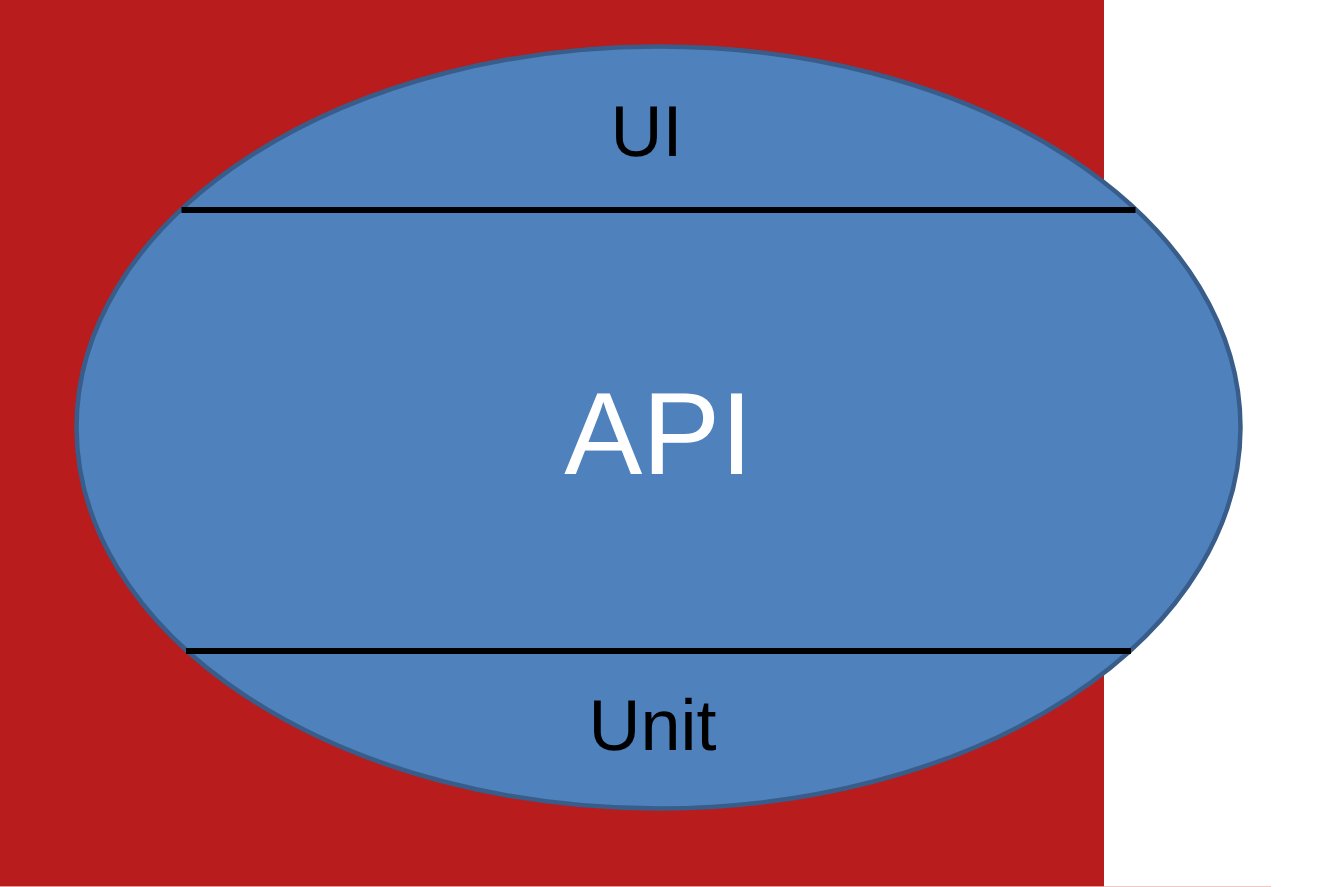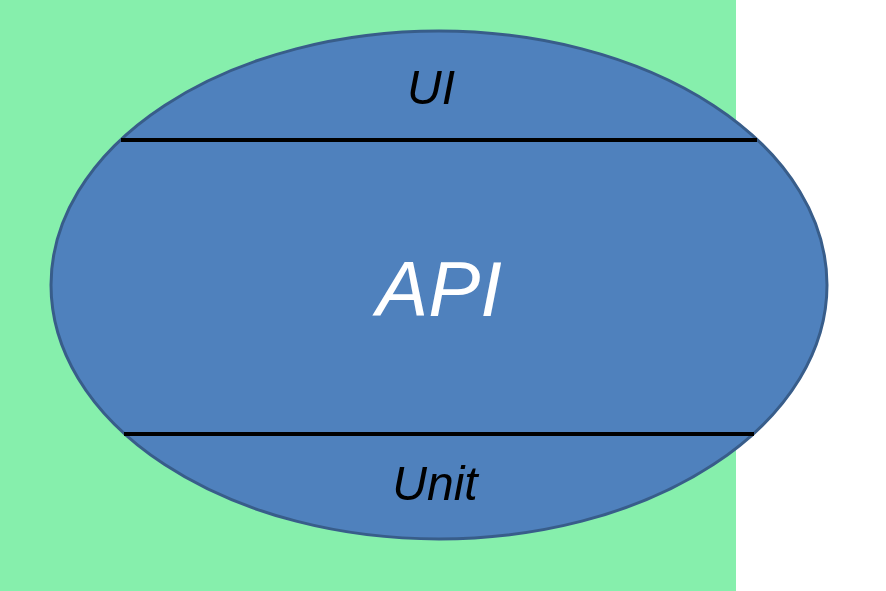--- a/index.html
+++ b/index.html
@@ -8,22 +8,21 @@
     background: #ffffff;
     width: 886px;
     height: 591px;
     overflow: hidden;
     font-family: "Liberation Sans", sans-serif;
   }
   .canvas {
     position: relative;
     width: 736px;
     height: 591px;
-    background: #86efac;
-    font-style: italic;
+    background: #b91c1c;
   }
   svg {
     display: block;
   }
   .ellipse-shape {
     stroke: #385D8A;
     stroke-width: 3;
   }
   .divider {
     stroke: #000000;

